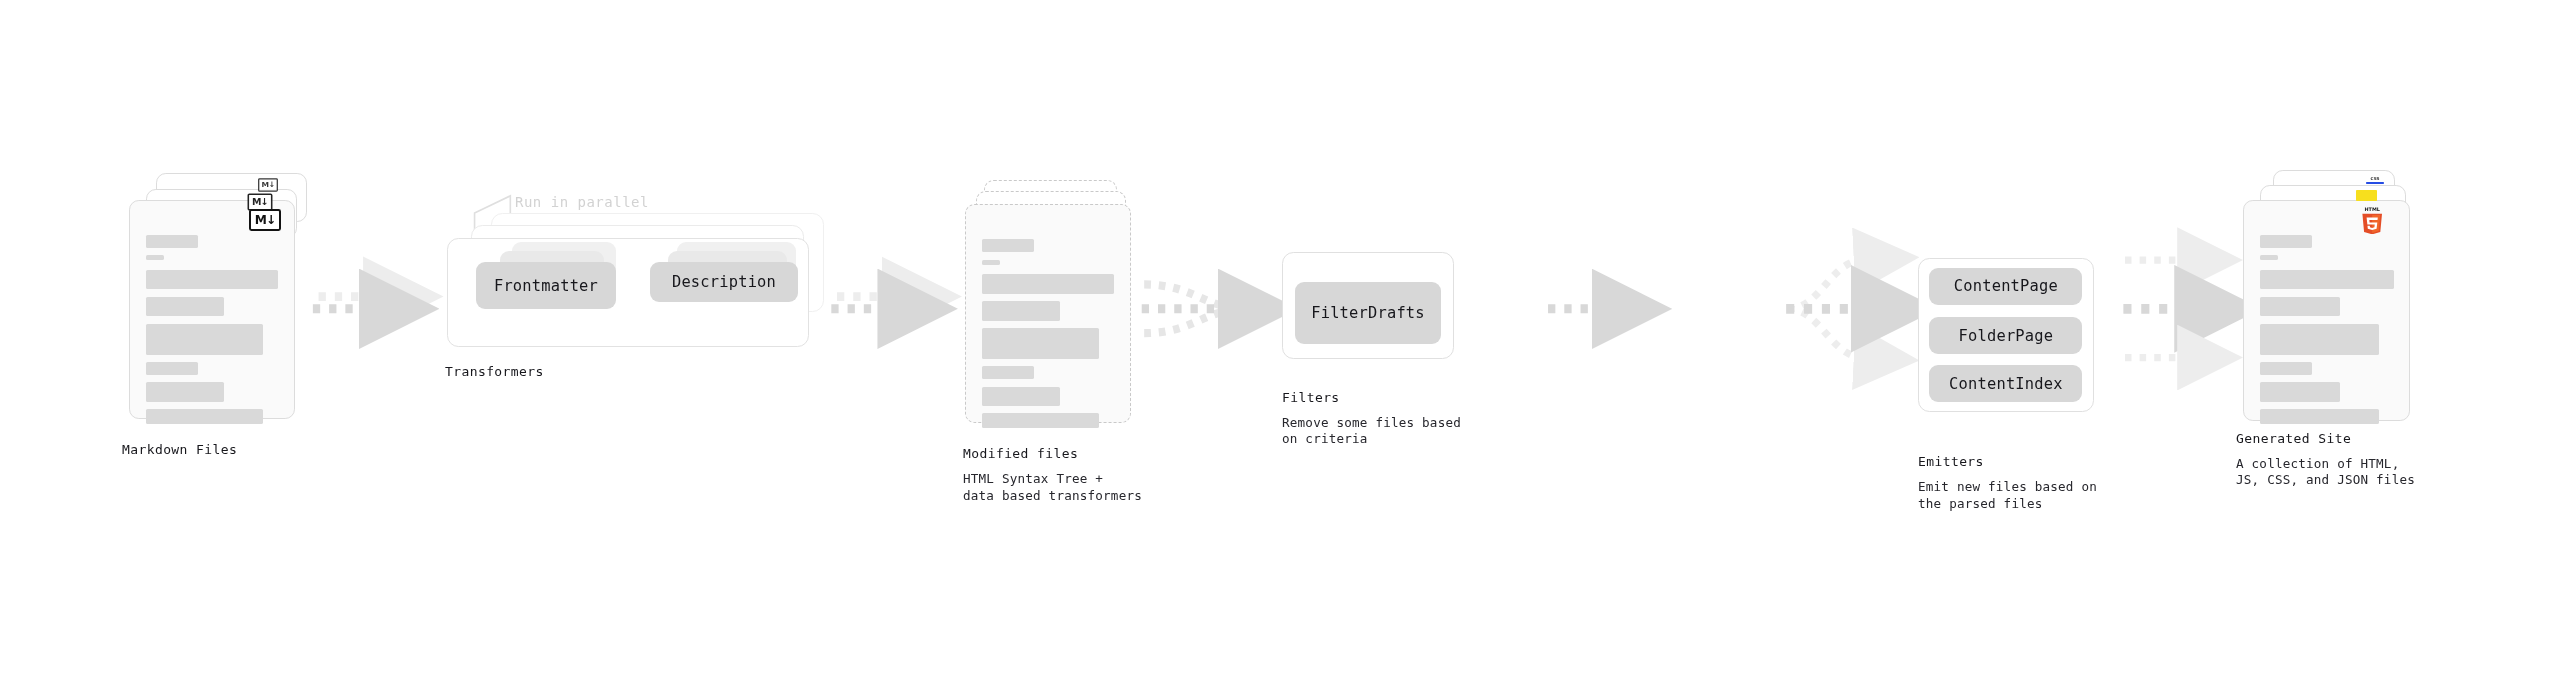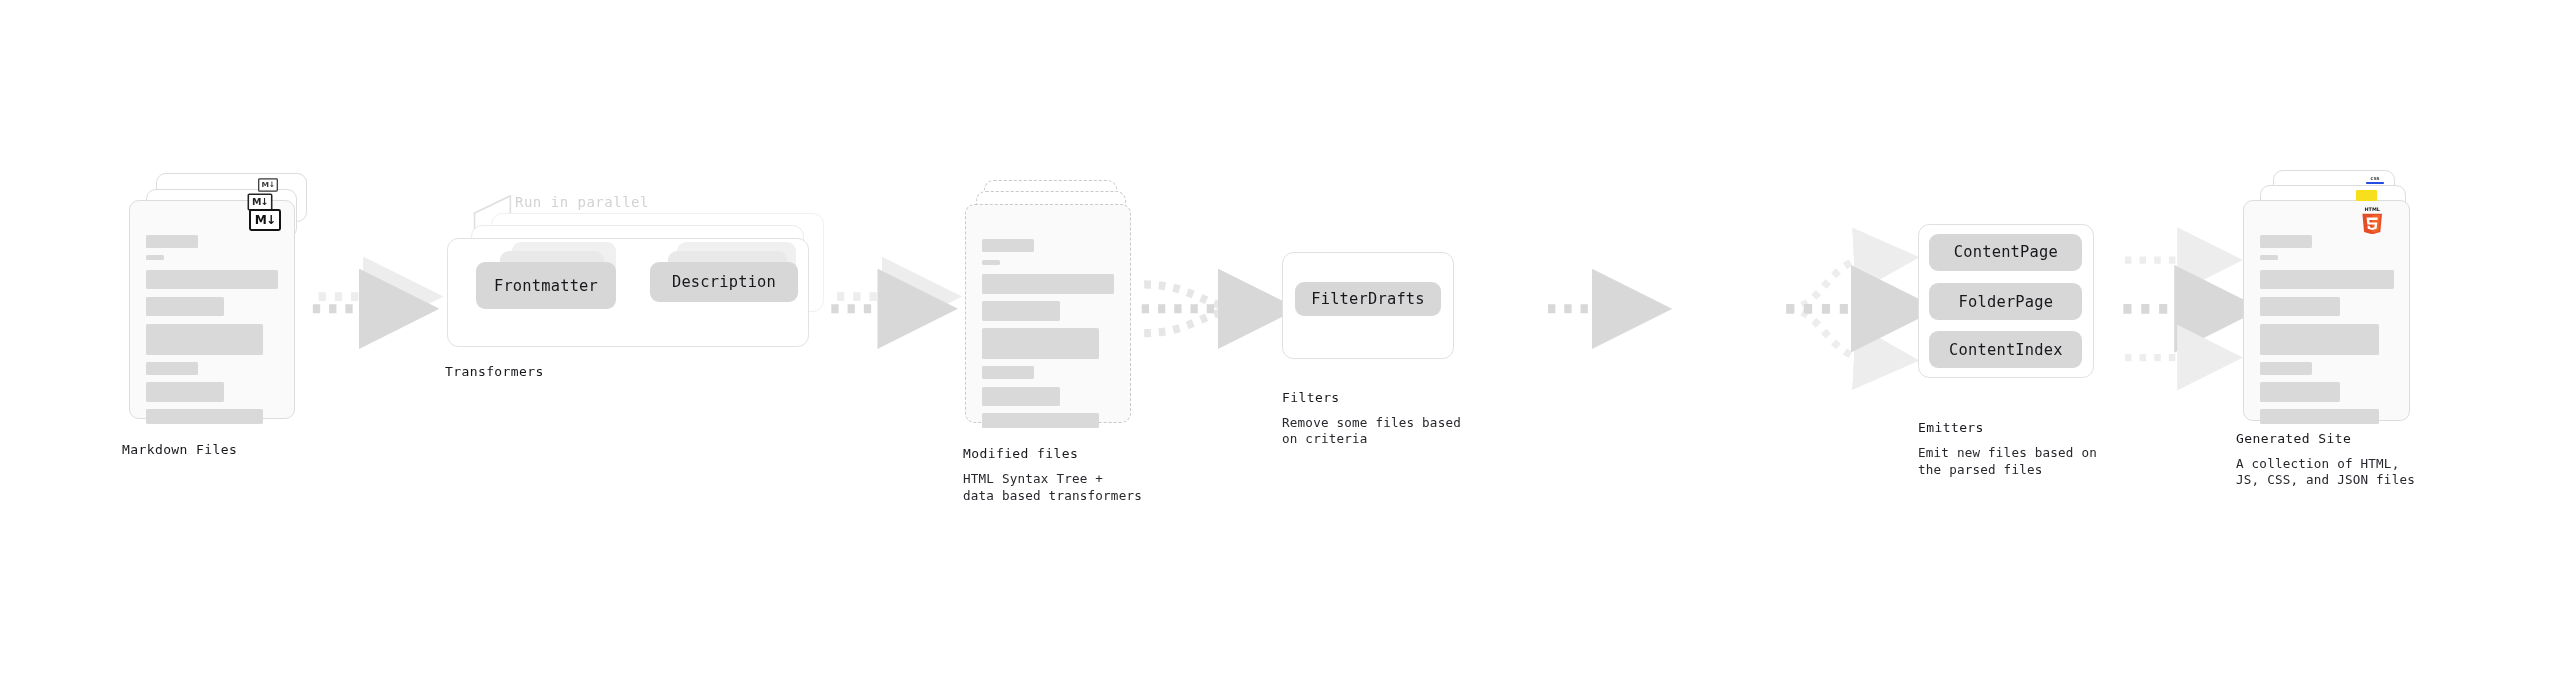--- a/index.html
+++ b/index.html
@@ -191,30 +191,30 @@
       </div>
     </div>
     <div class="node-title" style="margin-top:8.1px;">Modified files</div>
     <div class="node-sub">HTML Syntax Tree +
 data based transformers</div>
   </div>
 
   <div class="node" style="left:1282px;top:252px;">
     <div style="position:relative;width:203px;height:107px;">
       <div class="panel" style="left:0;top:0;width:172px;height:107px;"></div>
-      <div class="pill" style="left:13px;top:30px;width:146px;height:34px;">FilterDrafts</div>
+      <div class="pill" style="left:13px;top:30px;width:146px;height:62px;">FilterDrafts</div>
     </div>
     <div class="node-title" style="margin-top:31px;">Filters</div>
     <div class="node-sub">Remove some files based
 on criteria</div>
   </div>
 
 
   <div class="node" style="left:1918px;top:224px;">
-    <div style="position:relative;width:203px;height:180px;">
+    <div style="position:relative;width:203px;height:180px;margin-top:34px;">
       <div class="panel" style="left:0;top:0;width:176px;height:154px;"></div>
       <div class="pill" style="left:11.4px;top:9.8px;width:153px;height:37px;">ContentPage</div>
       <div class="pill" style="left:11.4px;top:59px;width:153px;height:37px;">FolderPage</div>
       <div class="pill" style="left:11.4px;top:107px;width:153px;height:37px;">ContentIndex</div>
     </div>
     <div class="node-title" style="margin-top:16.3px;">Emitters</div>
     <div class="node-sub">Emit new files based on
 the parsed files</div>
   </div>
 

